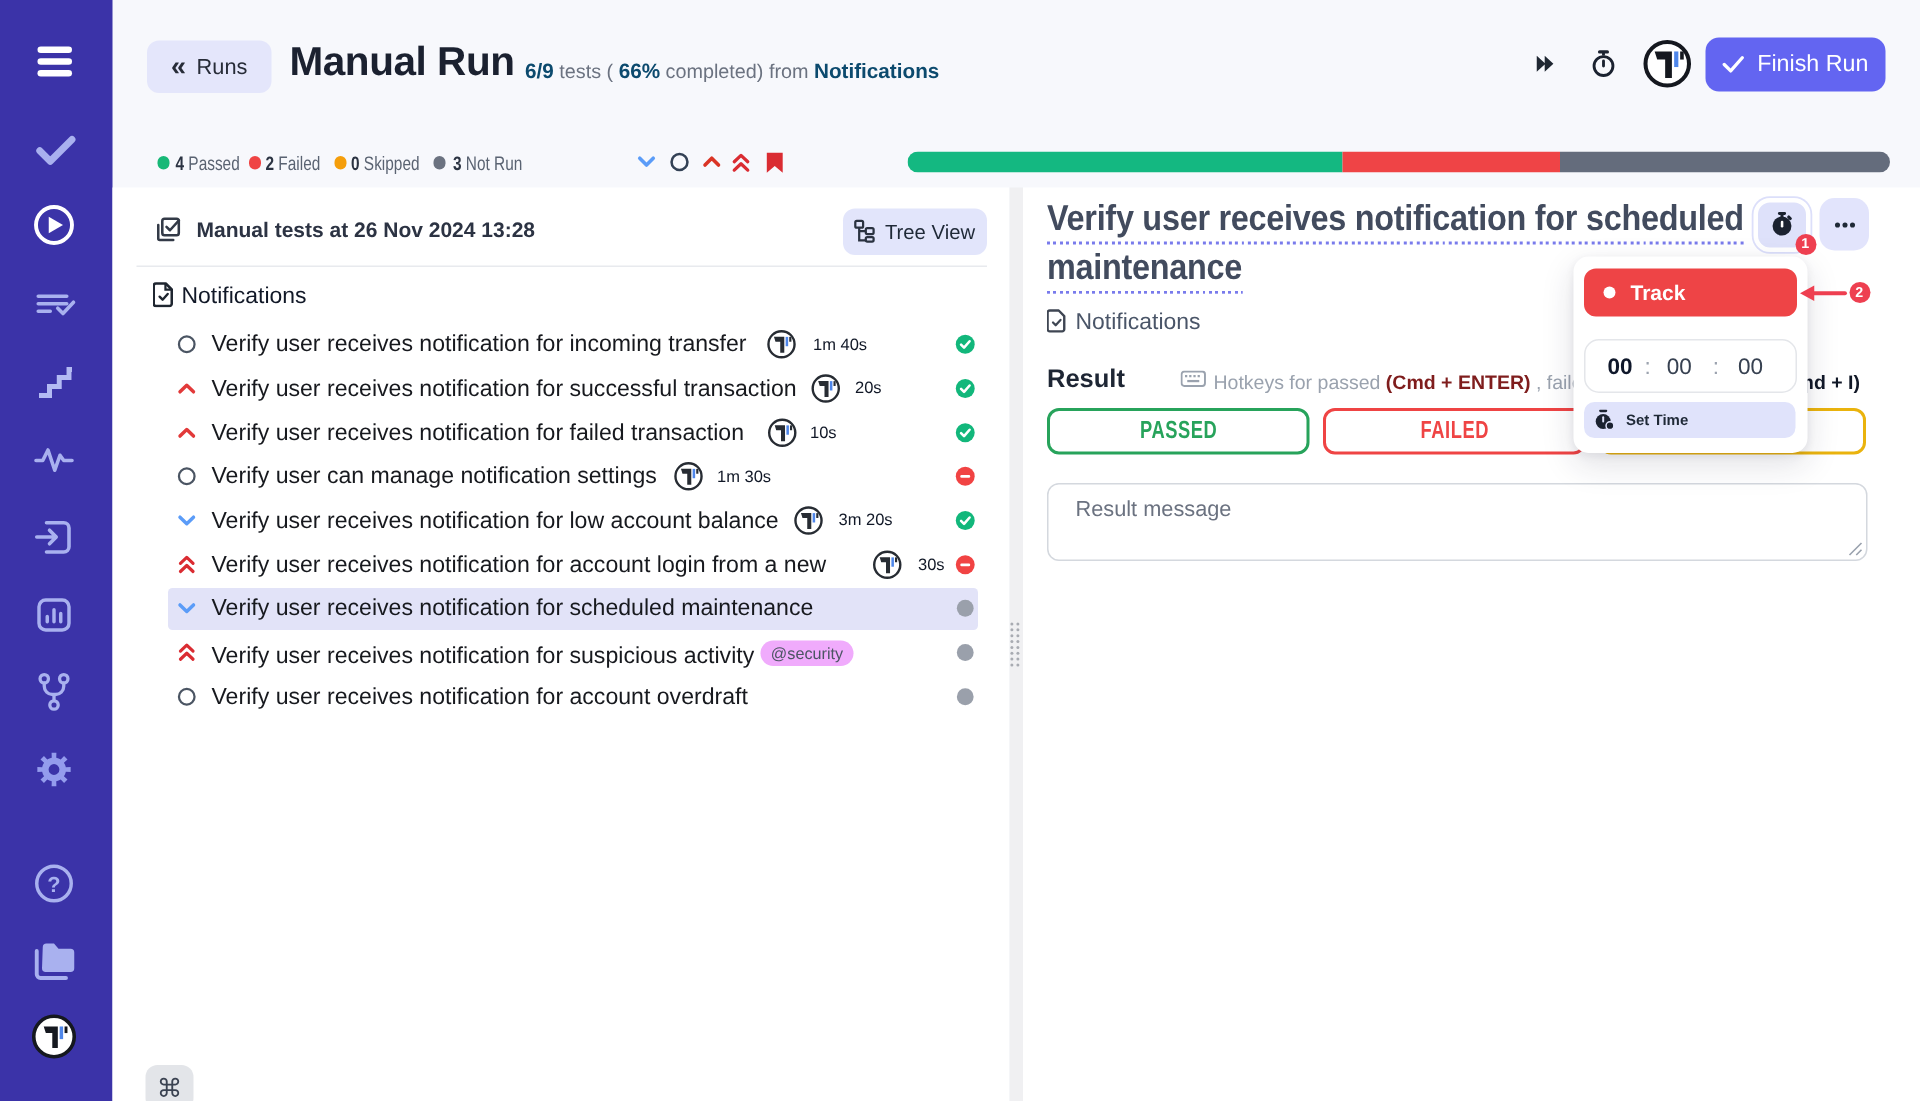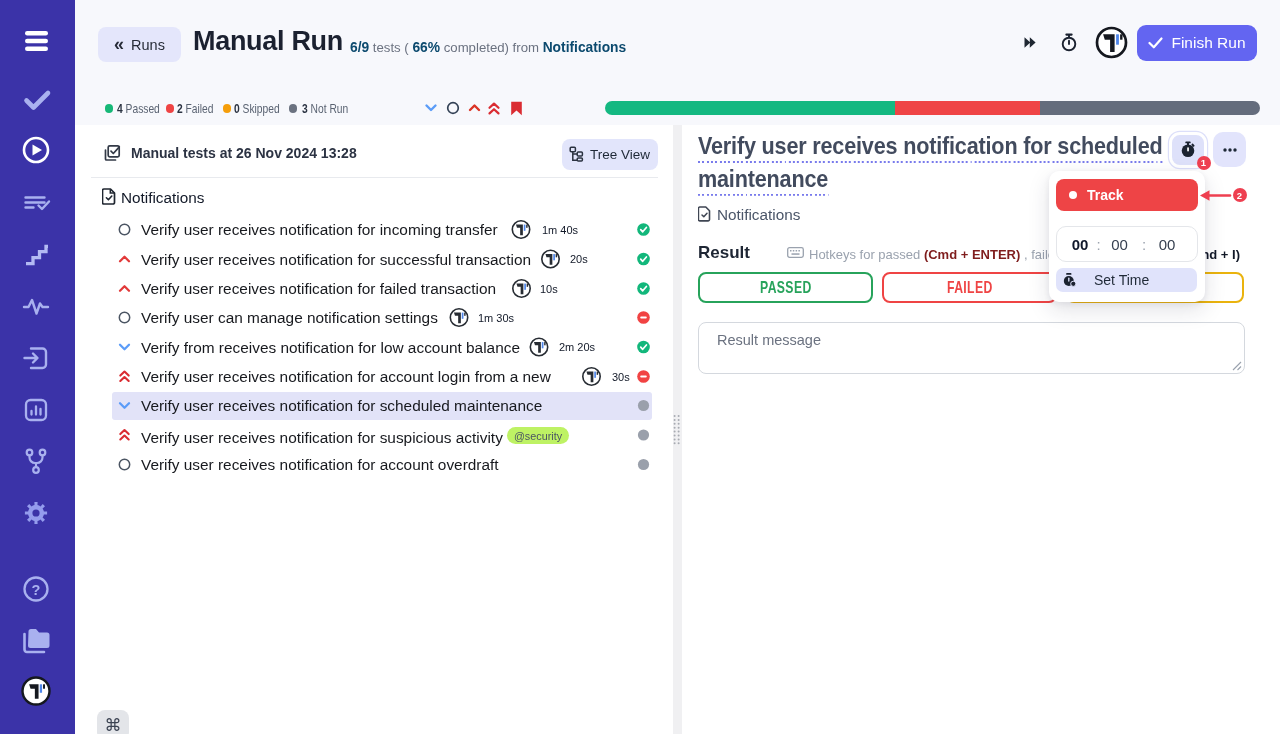--- a/index.html
+++ b/index.html
@@ -32,21 +32,21 @@
 
   #mt-title { left:131px; top:145px; font-size:14px; font-weight:700; color:#2c3343; }
   #btn-tree { left:561.5px; top:138.5px; width:96px; height:31px; background:#e2e5fb; border-radius:8px;
     display:flex; align-items:center; justify-content:center; gap:6px; font-size:13.5px; color:#1f2937; font-weight:500;}
   #divider1 { left:91px; top:177px; width:567px; height:1px; background:#e8eaee; }
   #sec-title { left:121px; top:189px; font-size:15.3px; font-weight:500; color:#111827; }
 
   .row-text { position:absolute; left:141px; font-size:15.4px; color:#17191e; white-space:nowrap;}
   .dur { position:absolute; font-size:11px; font-weight:400; color:#111827; }
   #hl-row { left:112px; top:392px; width:540px; height:28px; background:#e2e3f8; border-radius:3px; }
-  #tag-sec { left:507px; top:427px; width:62px; height:17px; background:#bef264; border-radius:9px;
+  #tag-sec { left:507px; top:427px; width:62px; height:17px; background:#f0abfc; border-radius:9px;
      font-size:10.8px; color:#4b5563; display:flex; align-items:center; justify-content:center; }
 
   #cmdbtn { left:97px; top:710px; width:32px; height:30px; background:#e3e5e9; border-radius:8px;
     display:flex; align-items:center; justify-content:center; color:#3b4352; font-size:17px; }
 
   
   .rline { position:absolute; left:698px; font-size:24px; font-weight:700; color:#424b5e; letter-spacing:-0.2px;
      transform:scaleX(0.90); transform-origin:0 0; white-space:nowrap; padding-bottom:2.5px;
      background-image:repeating-linear-gradient(90deg, #797bec 0 2.2px, rgba(0,0,0,0) 2.2px 4.8px);
      background-repeat:repeat-x; background-position:0 100%; background-size:100% 1.8px; }
@@ -72,21 +72,21 @@
       font-size:9.5px; font-weight:700; display:flex; align-items:center; justify-content:center; z-index:30;}
 
   #dropdown { left:1049px; top:171px; width:156px; height:131px; background:#fff; border-radius:10px;
       box-shadow:0 8px 22px rgba(30,30,60,.13), 0 2px 6px rgba(30,30,60,.07); z-index:20; }
   #d-track { position:absolute; left:7px; top:8px; width:142px; height:32px; background:#ee4446; border-radius:8px;
       color:#fff; font-size:14px; font-weight:600; display:flex; align-items:center; }
   #d-track .rdot { width:8px; height:8px; background:#fff; border-radius:50%; margin:0 10px 0 13px; }
   #d-time { position:absolute; left:7px; top:55px; width:142px; height:36px; border:1.5px solid #e4e6ea; border-radius:10px; font-size:15px; color:#374151; }
   #d-time span { position:absolute; top:9px; transform:translateX(-50%); }
   #d-set { position:absolute; left:7px; top:97px; width:141px; height:24px; background:#e0e3fb; border-radius:7px;
-      display:flex; align-items:center; font-size:14px; font-weight:400; color:#1f2937; gap:18px; padding-left:7px;}
+      display:flex; align-items:center; font-size:10px; font-weight:700; color:#1f2937; gap:8px; padding-left:7px;}
 </style>
 </head>
 <body>
 <div id="sidebar"></div>
 <div class="abs" id="leftpanel"></div>
 <div class="abs" id="splitter"></div>
 <div class="abs" id="rightpanel"></div>
 
 <svg class="abs" style="left:0;top:0;" width="75" height="734" viewBox="0 0 75 734">
   <g fill="#ffffff">
@@ -208,31 +208,31 @@
   <path d="M8.3 1.2 v3.9 h4" stroke="#1f2630" stroke-width="1.5" fill="none"></path>
   <path d="M4.4 9.8 l2 2 l3.4 -3.8" stroke="#1f2630" stroke-width="1.6" fill="none" stroke-linecap="round" stroke-linejoin="round"></path>
 </svg>
 <div class="abs" id="sec-title">Notifications</div>
 
 <div class="abs" id="hl-row"></div>
 <div class="row-text" style="top:221px;">Verify user receives notification for incoming transfer</div>
 <div class="row-text" style="top:250.5px;">Verify user receives notification for successful transaction</div>
 <div class="row-text" style="top:280px;">Verify user receives notification for failed transaction</div>
 <div class="row-text" style="top:309px;">Verify user can manage notification settings</div>
-<div class="row-text" style="top:338.5px;">Verify from receives notification for low account balance</div>
+<div class="row-text" style="top:338.5px;">Verify user receives notification for low account balance</div>
 <div class="row-text" style="top:368px;">Verify user receives notification for account login from a new</div>
 <div class="row-text" style="top:397px;">Verify user receives notification for scheduled maintenance</div>
 <div class="row-text" style="top:416px;margin-top:13px;">Verify user receives notification for suspicious activity</div>
 <div class="row-text" style="top:456px;">Verify user receives notification for account overdraft</div>
 
 <div class="dur" style="left:542px; top:223.5px;">1m 40s</div>
 <div class="dur" style="left:570px; top:253px;">20s</div>
 <div class="dur" style="left:540px; top:282.5px;">10s</div>
 <div class="dur" style="left:478px; top:311.5px;">1m 30s</div>
-<div class="dur" style="left:559px; top:341px;">2m 20s</div>
+<div class="dur" style="left:559px; top:341px;">3m 20s</div>
 <div class="dur" style="left:612px; top:370.5px;">30s</div>
 <div class="abs" id="tag-sec">@security</div>
 
 
 <svg class="abs" style="left:110px;top:215px;" width="550" height="260" viewBox="0 0 550 260">
 
   <g stroke="#4b5563" stroke-width="1.5" fill="none">
     <circle cx="14.5" cy="14.5" r="5.2"></circle>
     <circle cx="14.5" cy="102.5" r="5.2"></circle>
     <circle cx="14.5" cy="249.5" r="5.2"></circle>

